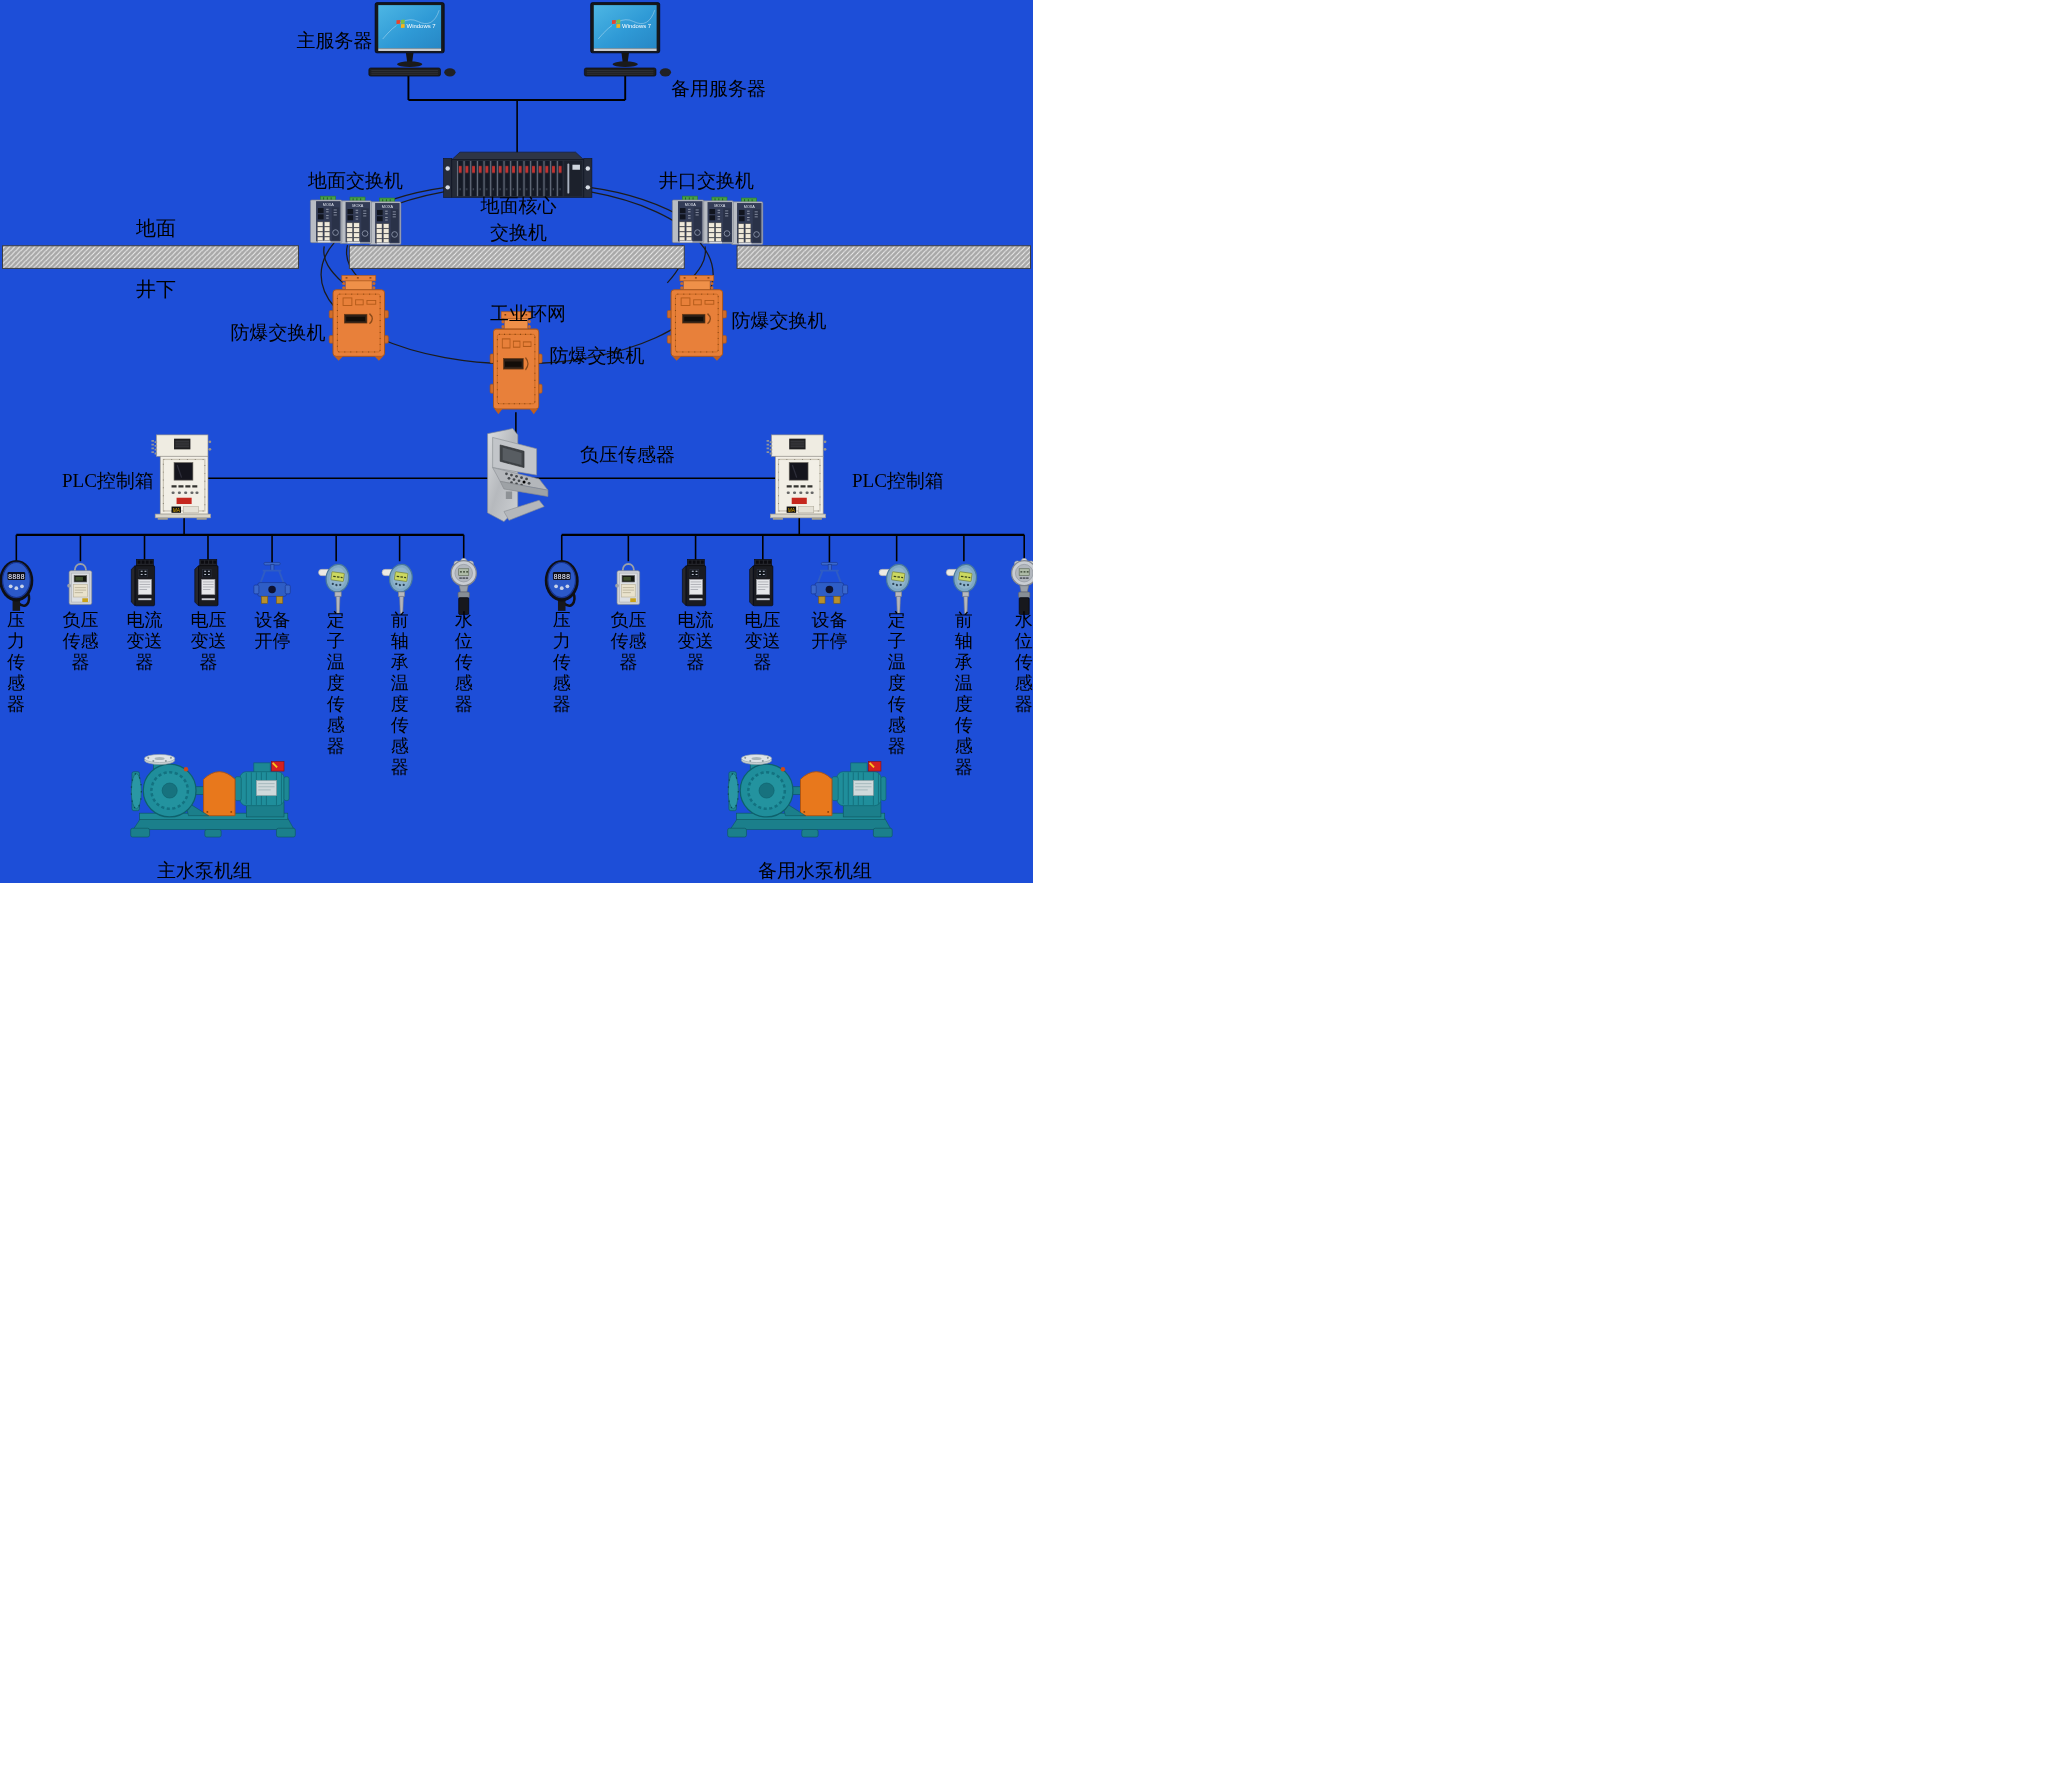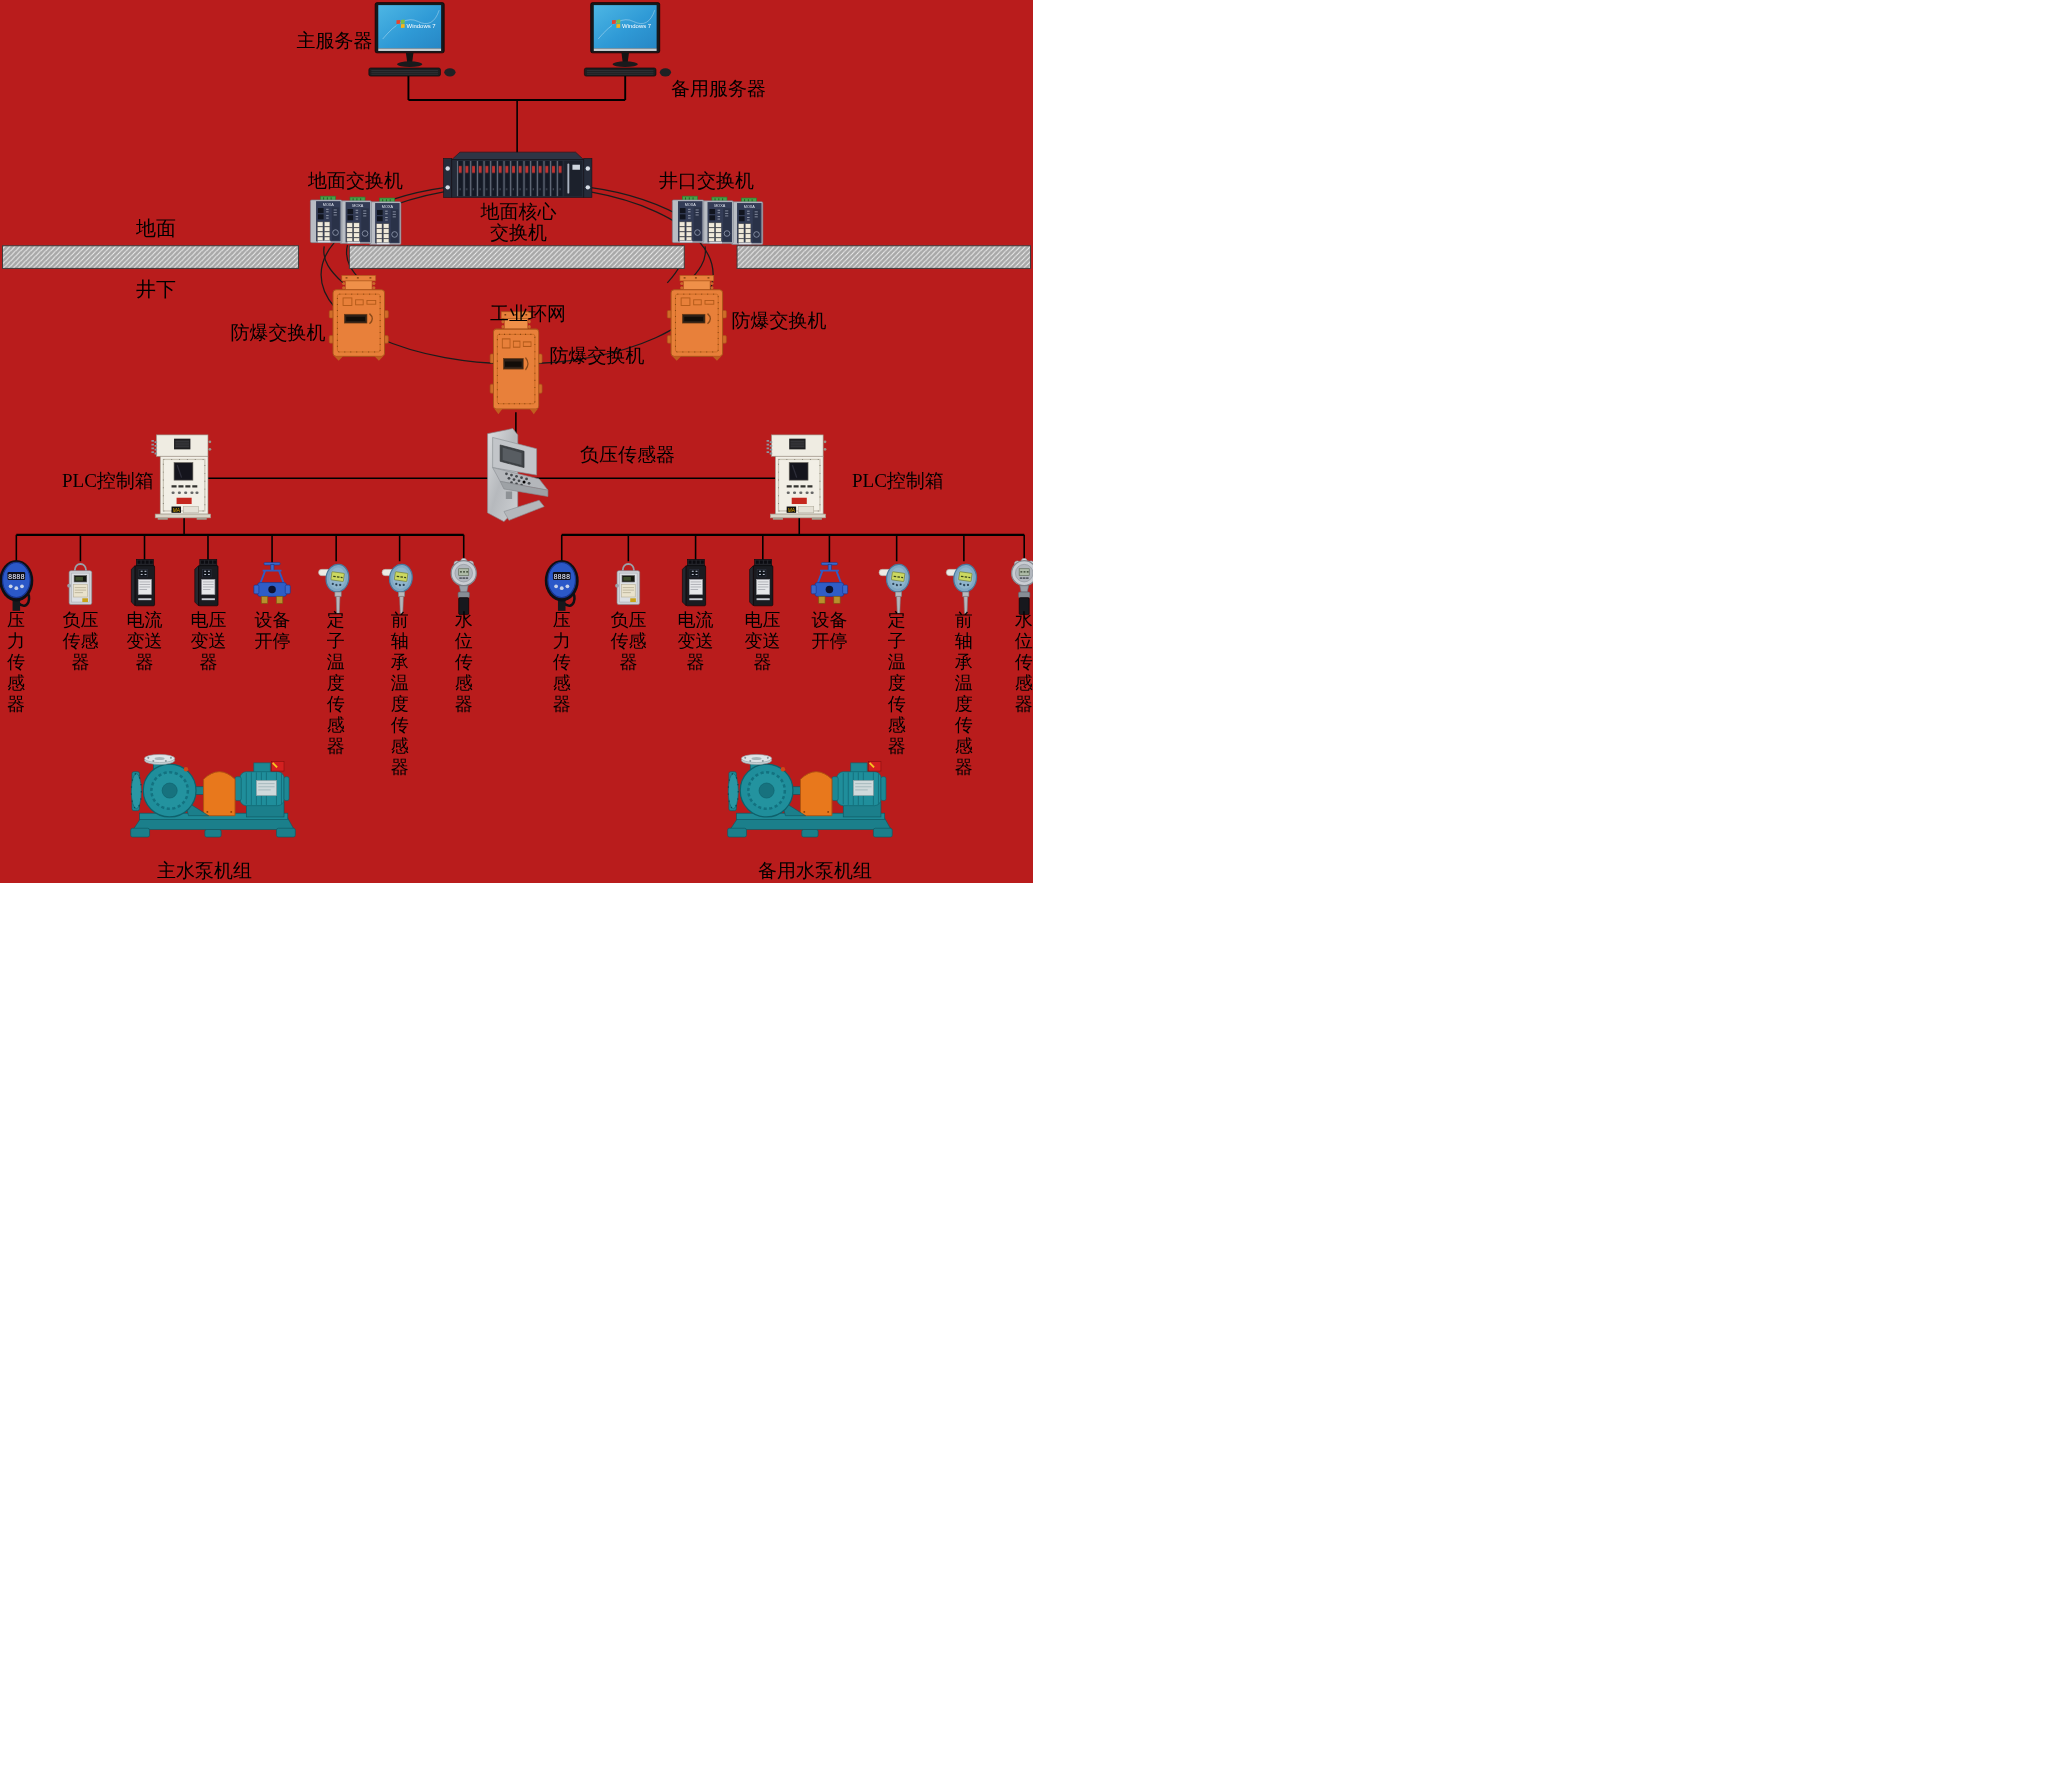--- a/index.html
+++ b/index.html
@@ -1,19 +1,19 @@
 <!DOCTYPE html>
 <html style="font-size:10px"><head>
 <meta charset="utf-8">
 <style>
   html,body{margin:0;padding:0;background:#ffffff;}
   .canvas{
     position:relative;
     width:1033px;height:883px;
-    background:#b91c1c;
+    background:#1d4ed8;
     overflow:hidden;
     font-family:"Liberation Serif","DejaVu Serif",serif;
   }
   .canvas svg.scene{position:absolute;left:0;top:0;}
   .lbl{
     position:absolute;color:#000;
     font-size:19px;line-height:1.15;
     text-align:center;white-space:nowrap;
     font-family:"Liberation Serif","DejaVu Serif",serif;
   }
@@ -381,21 +381,21 @@
   <use href="#pump" x="208" y="1202"></use>
   <use href="#pump" x="1158" y="1202"></use>
 </svg>
 
 <div class="lbl" style="left:295px;top:30px;width:79px;">主服务器</div>
 <div class="lbl" style="left:669px;top:30px;width:99px;margin-top:48px;">备用服务器</div>
 
 <div class="lbl" style="left:308px;top:170px;width:94px;">地面交换机</div>
 <div class="lbl" style="left:659px;top:170px;width:94px;">井口交换机</div>
 
-<div class="lbl" style="left:468px;top:201px;width:101px;">地面核心</div>
+<div class="lbl" style="left:468px;top:195px;width:101px;">地面核心</div>
 <div class="lbl" style="left:468px;top:222px;width:101px;">交换机</div>
 
 <div class="lbl big" style="left:132px;top:217px;width:48px;">地面</div>
 <div class="lbl big" style="left:132px;top:278px;width:48px;">井下</div>
 
 <div class="lbl" style="left:487px;top:283px;width:82px;margin-top:20px;">工业环网</div>
 
 <div class="lbl" style="left:230px;top:322px;width:96px;">防爆交换机</div>
 <div class="lbl" style="left:549px;top:345px;width:96px;">防爆交换机</div>
 <div class="lbl" style="left:731px;top:310px;width:96px;">防爆交换机</div>

